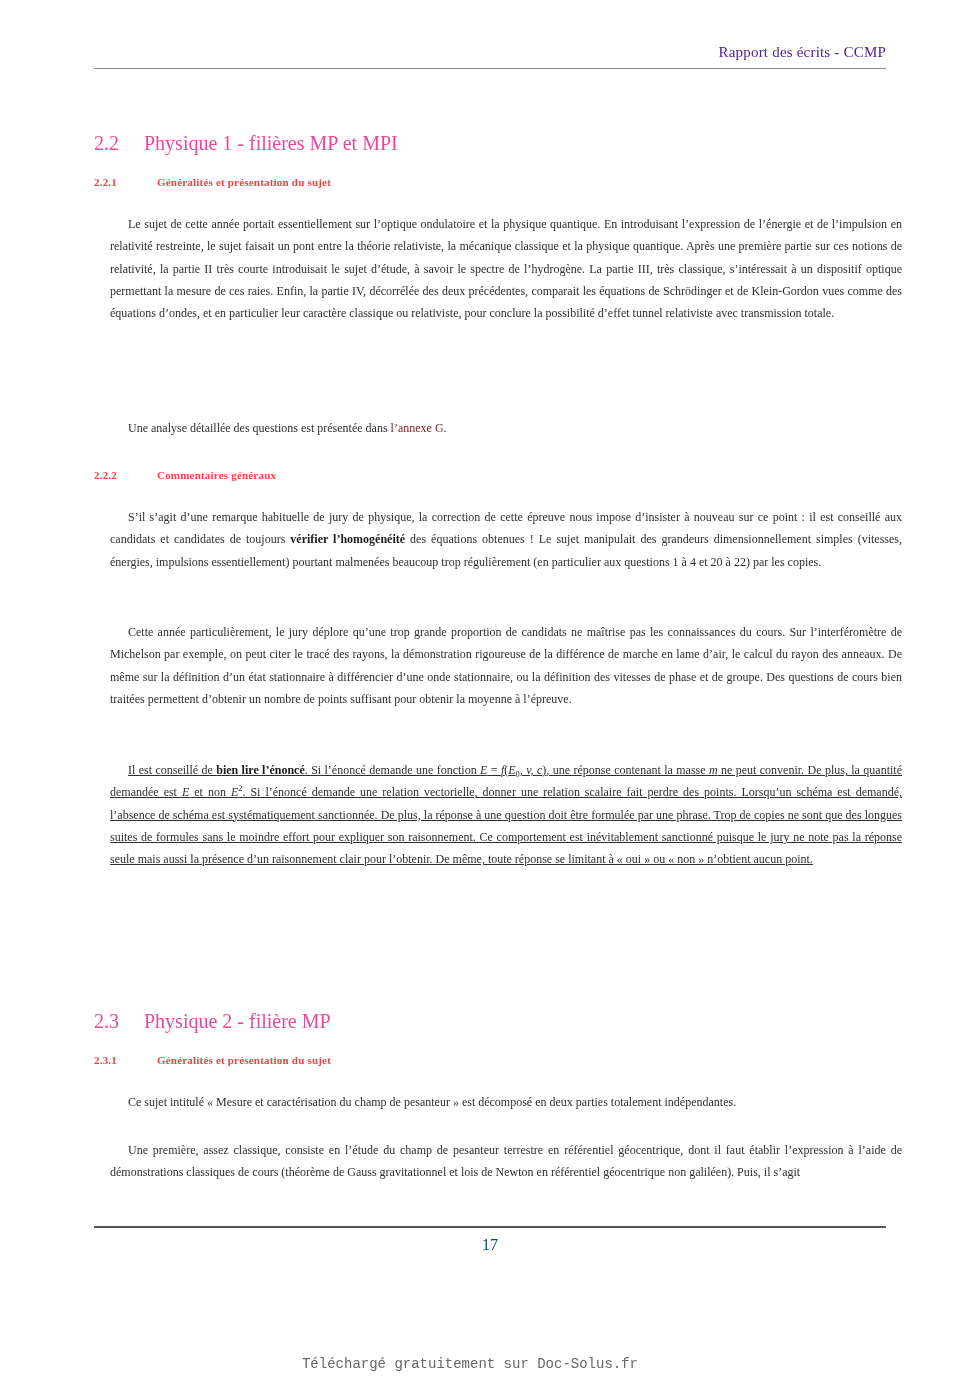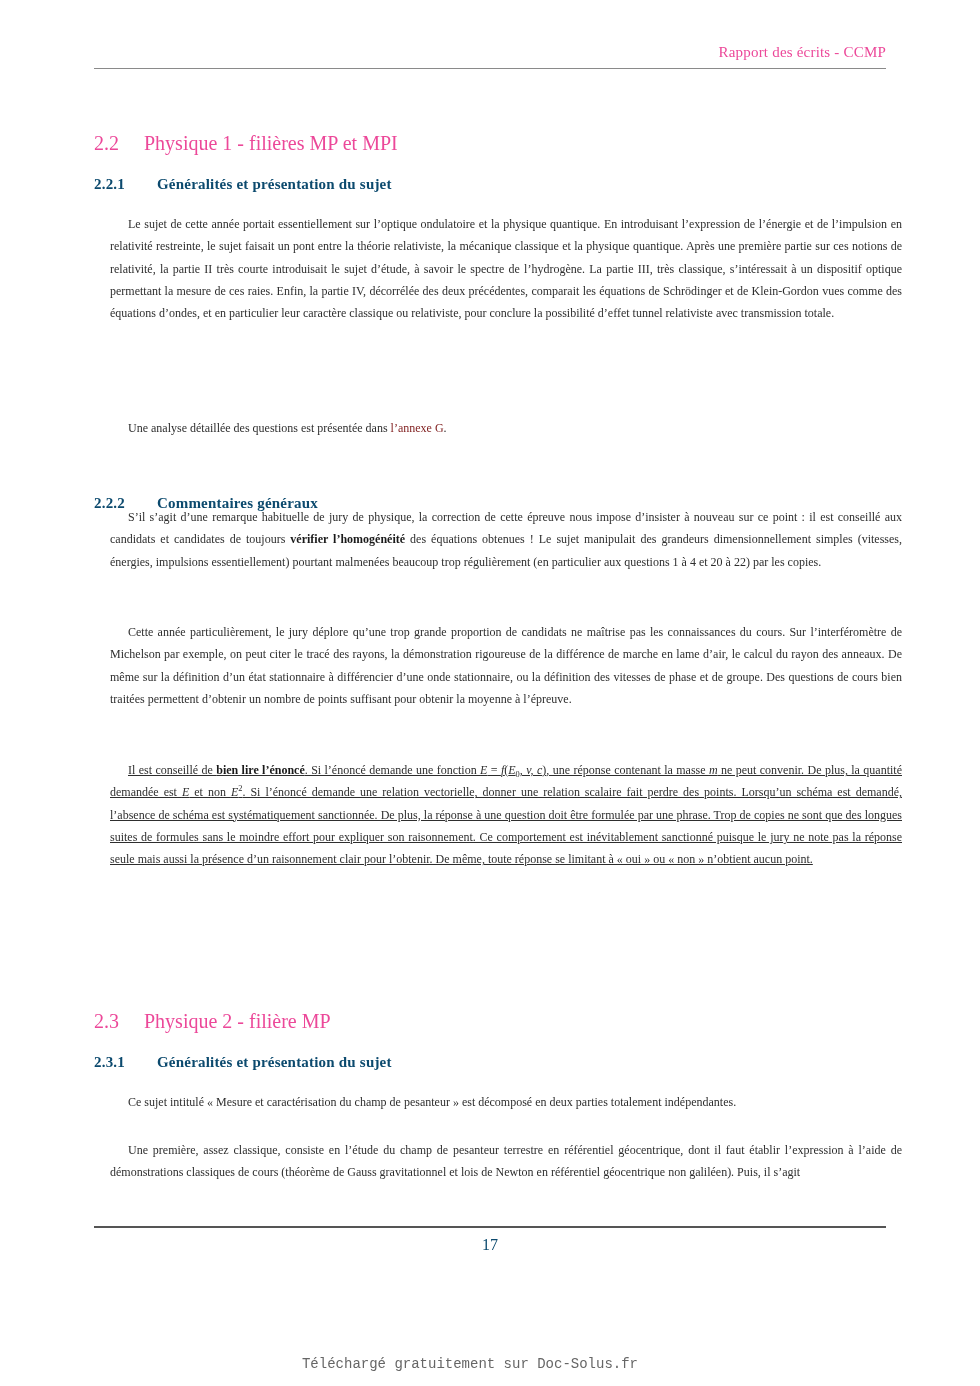--- a/index.html
+++ b/index.html
@@ -3,31 +3,31 @@
 <meta charset="utf-8">
 <style>
   html, body { margin: 0; padding: 0; background: #ffffff; }
   body {
     width: 980px; height: 1386px; position: relative; overflow: hidden;
     font-family: "DejaVu Serif", "Liberation Serif", serif;
     color: #2a2a2a;
   }
   .running-header {
     position: absolute; top: 44px; left: 94px; width: 792px;
-    text-align: right; font-size: 15px; color: #ec4899; letter-spacing: 0.2px;
+    text-align: right; font-size: 15px; color: #4c1d95; letter-spacing: 0.2px;
     font-family: "Liberation Serif", serif;
   }
   .header-rule { position: absolute; top: 68px; left: 94px; width: 792px; height: 1px; background: #8a8a8a; }
   .section-title {
     position: absolute; left: 94px; font-size: 20px; color: #ec4899;
     font-family: "Liberation Serif", serif;
   }
   .section-title .num { display: inline-block; width: 50px; }
   .subsection-title {
-    position: absolute; left: 94px; font-size: 15px; font-weight: bold; color: #0c4a6e;
+    position: absolute; left: 94px; font-size: 11px; font-weight: bold; color: #ef4444;
     font-family: "Liberation Serif", serif; letter-spacing: 0.2px;
   }
   .subsection-title .num { display: inline-block; width: 63px; }
   .para {
     position: absolute; left: 110px; width: 792px;
     font-family: "Liberation Serif", serif; font-size: 12px; line-height: 22.3px;
     text-align: justify; text-indent: 18px; color: #2e2e2e;
   }
   .para b { color: #1a1a1a; }
   .para i { font-style: italic; }
@@ -56,21 +56,21 @@
 <div class="subsection-title" style="top:176px">
   <span class="num">2.2.1</span><span>Généralités et présentation du sujet</span>
 </div>
 
 <p class="para" style="top:199px; margin:14px 0 0 0;">Le sujet de cette année portait essentiellement sur l’optique ondulatoire et la physique quantique. En introduisant l’expression de l’énergie et de l’impulsion en relativité restreinte, le sujet faisait un pont entre la théorie relativiste, la mécanique classique et la physique quantique. Après une première partie sur ces notions de relativité, la partie II très courte introduisait le sujet d’étude, à savoir le spectre de l’hydrogène. La partie III, très classique, s’intéressait à un dispositif optique permettant la mesure de ces raies. Enfin, la partie IV, décorrélée des deux précédentes, comparait les équations de Schrödinger et de Klein-Gordon vues comme des équations d’ondes, et en particulier leur caractère classique ou relativiste, pour conclure la possibilité d’effet tunnel relativiste avec transmission totale.</p>
 
 <p class="para" style="top:404px; margin:13px 0 0 0;">
   <span>Une analyse détaillée des questions est présentée dans </span><span class="link">l’annexe G</span><span>.</span>
 </p>
 
-<div class="subsection-title" style="top:495px">
+<div class="subsection-title" style="top:469px">
   <span class="num">2.2.2</span><span>Commentaires généraux</span>
 </div>
 
 <p class="para" style="top:492px; margin:14px 0 8px 0;">
   <span>S’il s’agit d’une remarque habituelle de jury de physique, la correction de cette épreuve nous impose d’insister à nouveau sur ce point  : il est conseillé aux candidats et candidates de toujours </span><b>vérifier l’homogénéité</b><span> des équations obtenues ! Le sujet manipulait des grandeurs dimensionnellement simples (vitesses, énergies, impulsions essentiellement) pourtant malmenées beaucoup trop régulièrement (en particulier aux questions 1 à 4 et 20 à 22) par les copies.</span>
 </p>
 
 <p class="para" style="top:608px; margin:13px 0 0 0;">Cette année particulièrement, le jury déplore qu’une trop grande proportion de candidats ne maîtrise pas les connaissances du cours. Sur l’interféromètre de Michelson par exemple, on peut citer le tracé des rayons, la démonstration rigoureuse de la différence de marche en lame d’air, le calcul du rayon des anneaux. De même sur la définition d’un état stationnaire à différencier d’une onde stationnaire, ou la définition des vitesses de phase et de groupe. Des questions de cours bien traitées permettent d’obtenir un nombre de points suffisant pour obtenir la moyenne à l’épreuve.</p>
 
 <p class="para" style="top:746px; margin:13px 0 0 0;text-decoration:underline;">

